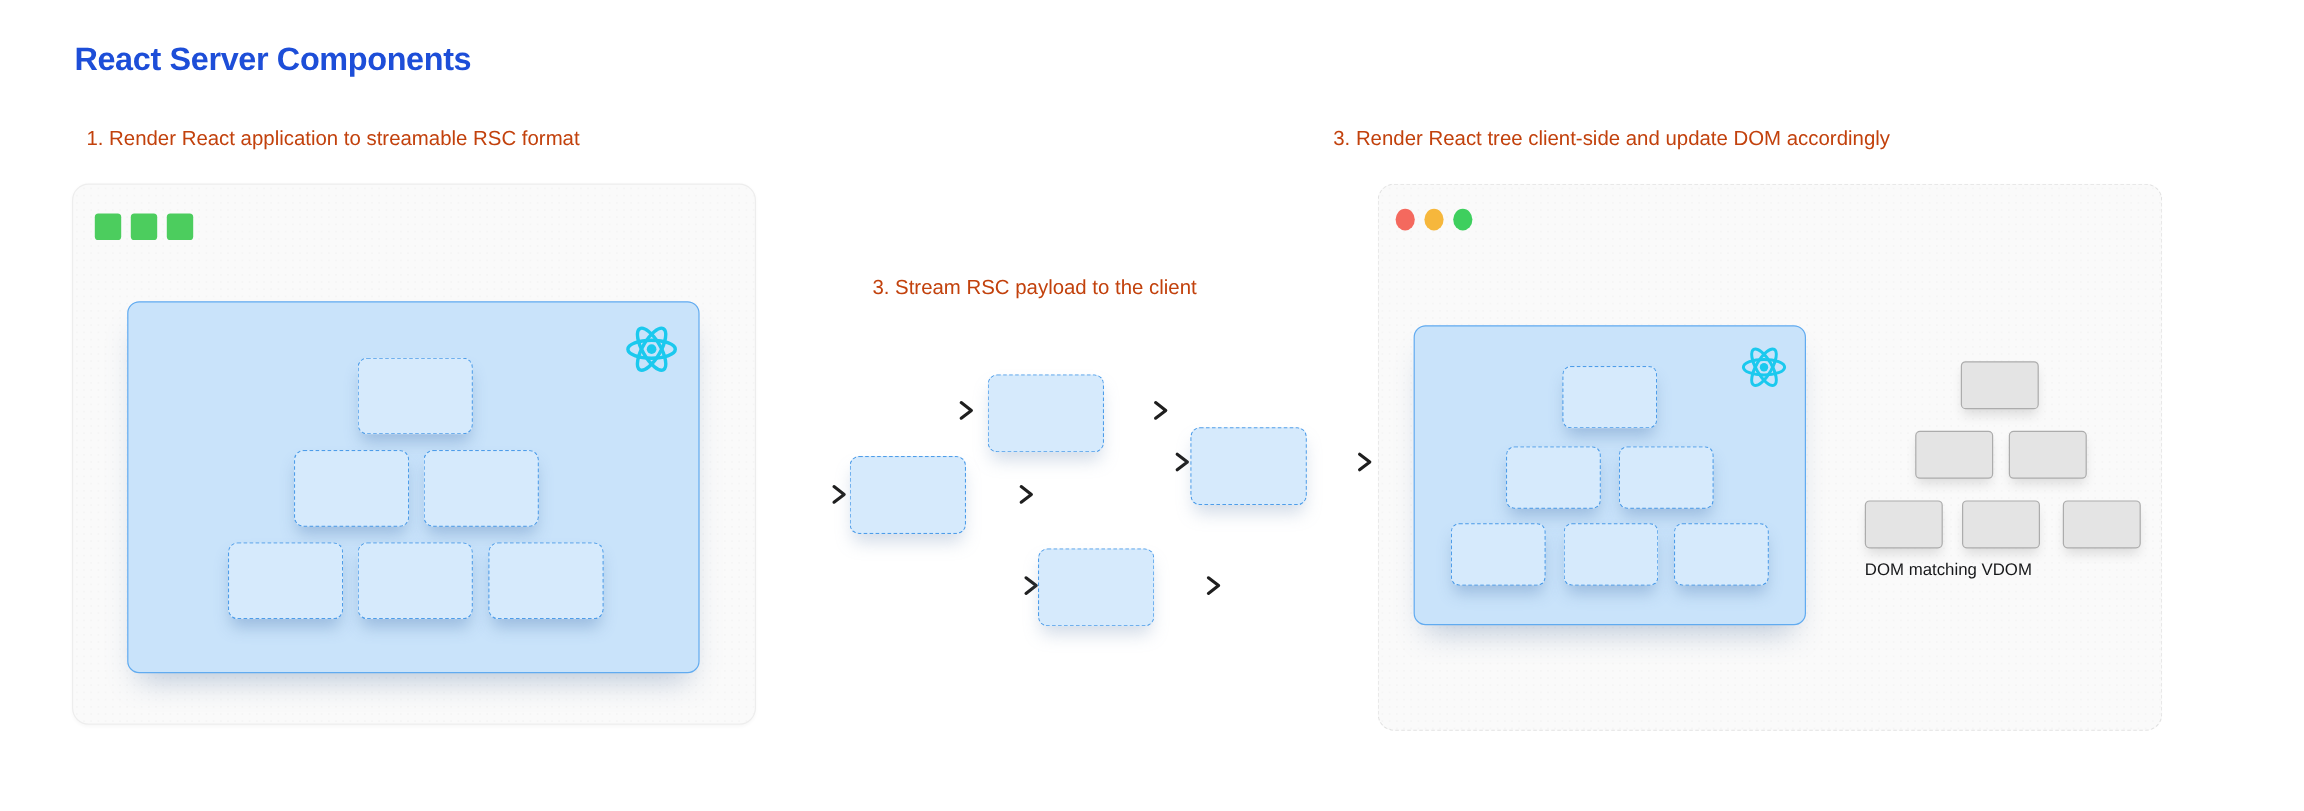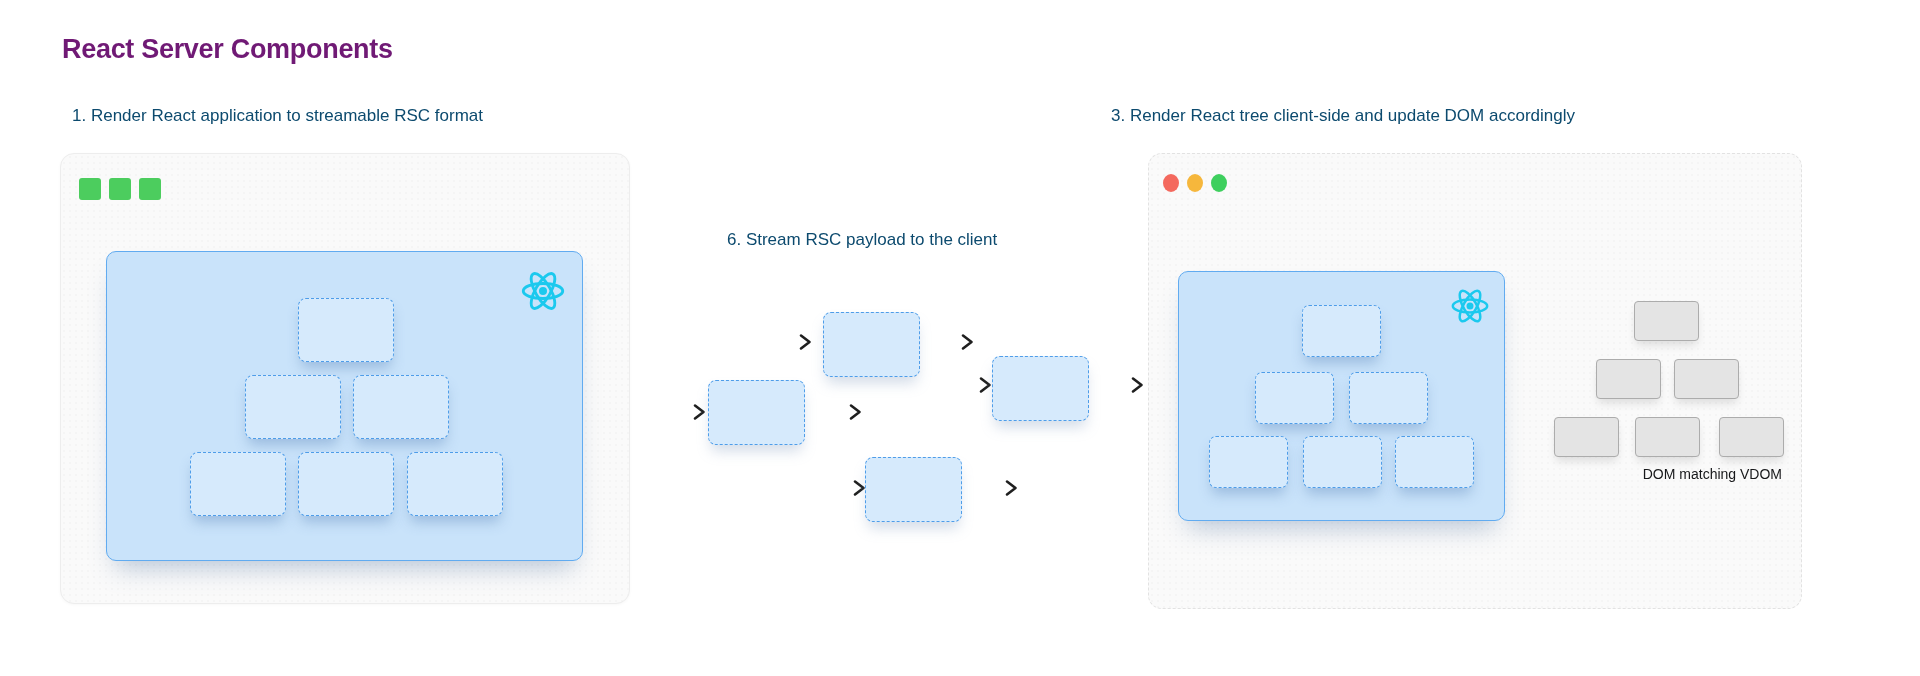--- a/index.html
+++ b/index.html
@@ -3,24 +3,24 @@
 <meta charset="utf-8">
 <style>
   html,body{margin:0;padding:0;background:#ffffff;}
   body{
     width:1920px;height:676px;position:relative;overflow:hidden;
     font-family:"Liberation Sans", sans-serif;color:#111111;
   }
   .canvas{position:absolute;inset:0;}
   .page-title{
     position:absolute;left:62px;top:34px;margin:0;
-    font-size:27px;font-weight:700;letter-spacing:-0.3px;color:#701a75;
+    font-size:27px;font-weight:700;letter-spacing:-0.3px;color:#1d4ed8;
   }
   .step-label{
-    position:absolute;font-size:17px;font-weight:500;color:#0c4a6e;white-space:nowrap;
+    position:absolute;font-size:17px;font-weight:500;color:#c2410c;white-space:nowrap;
   }
   .s1{left:72px;top:106px;}
   .s2{left:727px;top:230px;}
   .s3{left:1111px;top:106px;}
 
   .panel{
     position:absolute;background:#fafafa;border-radius:14px;
     background-image:radial-gradient(rgba(0,0,0,0.018) 1px, transparent 1px);
     background-size:6px 6px;
   }
@@ -59,21 +59,21 @@
     border-radius:8px;box-shadow:0 9px 14px -3px rgba(130,155,190,0.35);
   }
 
   .arrow{position:absolute;width:56px;height:18px;}
 
   .dom-node{
     position:absolute;width:63px;height:38px;background:#e4e4e4;border:1.5px solid #acacac;
     border-radius:4px;box-shadow:0 6px 10px -2px rgba(0,0,0,0.12);
   }
   .dom-label{
-    position:absolute;left:405px;top:312px;width:228px;text-align:right;
+    position:absolute;left:405px;top:312px;width:228px;text-align:left;
     font-size:14px;font-weight:500;color:#17181a;white-space:nowrap;
   }
 </style>
 </head>
 <body>
 
 <svg width="0" height="0" style="position:absolute" aria-hidden="true">
   <defs>
     <linearGradient id="arrowGrad" x1="0" y1="0" x2="1" y2="0">
       <stop offset="0" stop-color="#cdcdcd"></stop>
@@ -92,21 +92,21 @@
       <path d="M45 2.5 L53.5 9 L45 15.5" fill="none" stroke="#1f1f1f" stroke-width="2.6" stroke-linecap="round" stroke-linejoin="round"></path>
     </g>
   </defs>
 </svg>
 
 <div class="canvas">
 
   <h1 class="page-title">React Server Components</h1>
 
   <div class="step-label s1">1. Render React application to streamable RSC format</div>
-  <div class="step-label s2">6. Stream RSC payload to the client</div>
+  <div class="step-label s2">3. Stream RSC payload to the client</div>
   <div class="step-label s3">3. Render React tree client-side and update DOM accordingly</div>
 
   <div class="panel server-panel">
     <div class="win-squares">
       <span class="sq"></span>
       <span class="sq"></span>
       <span class="sq"></span>
     </div>
     <div class="react-tree server-tree">
       <svg class="react-logo" viewBox="-12 -12 24 24">

